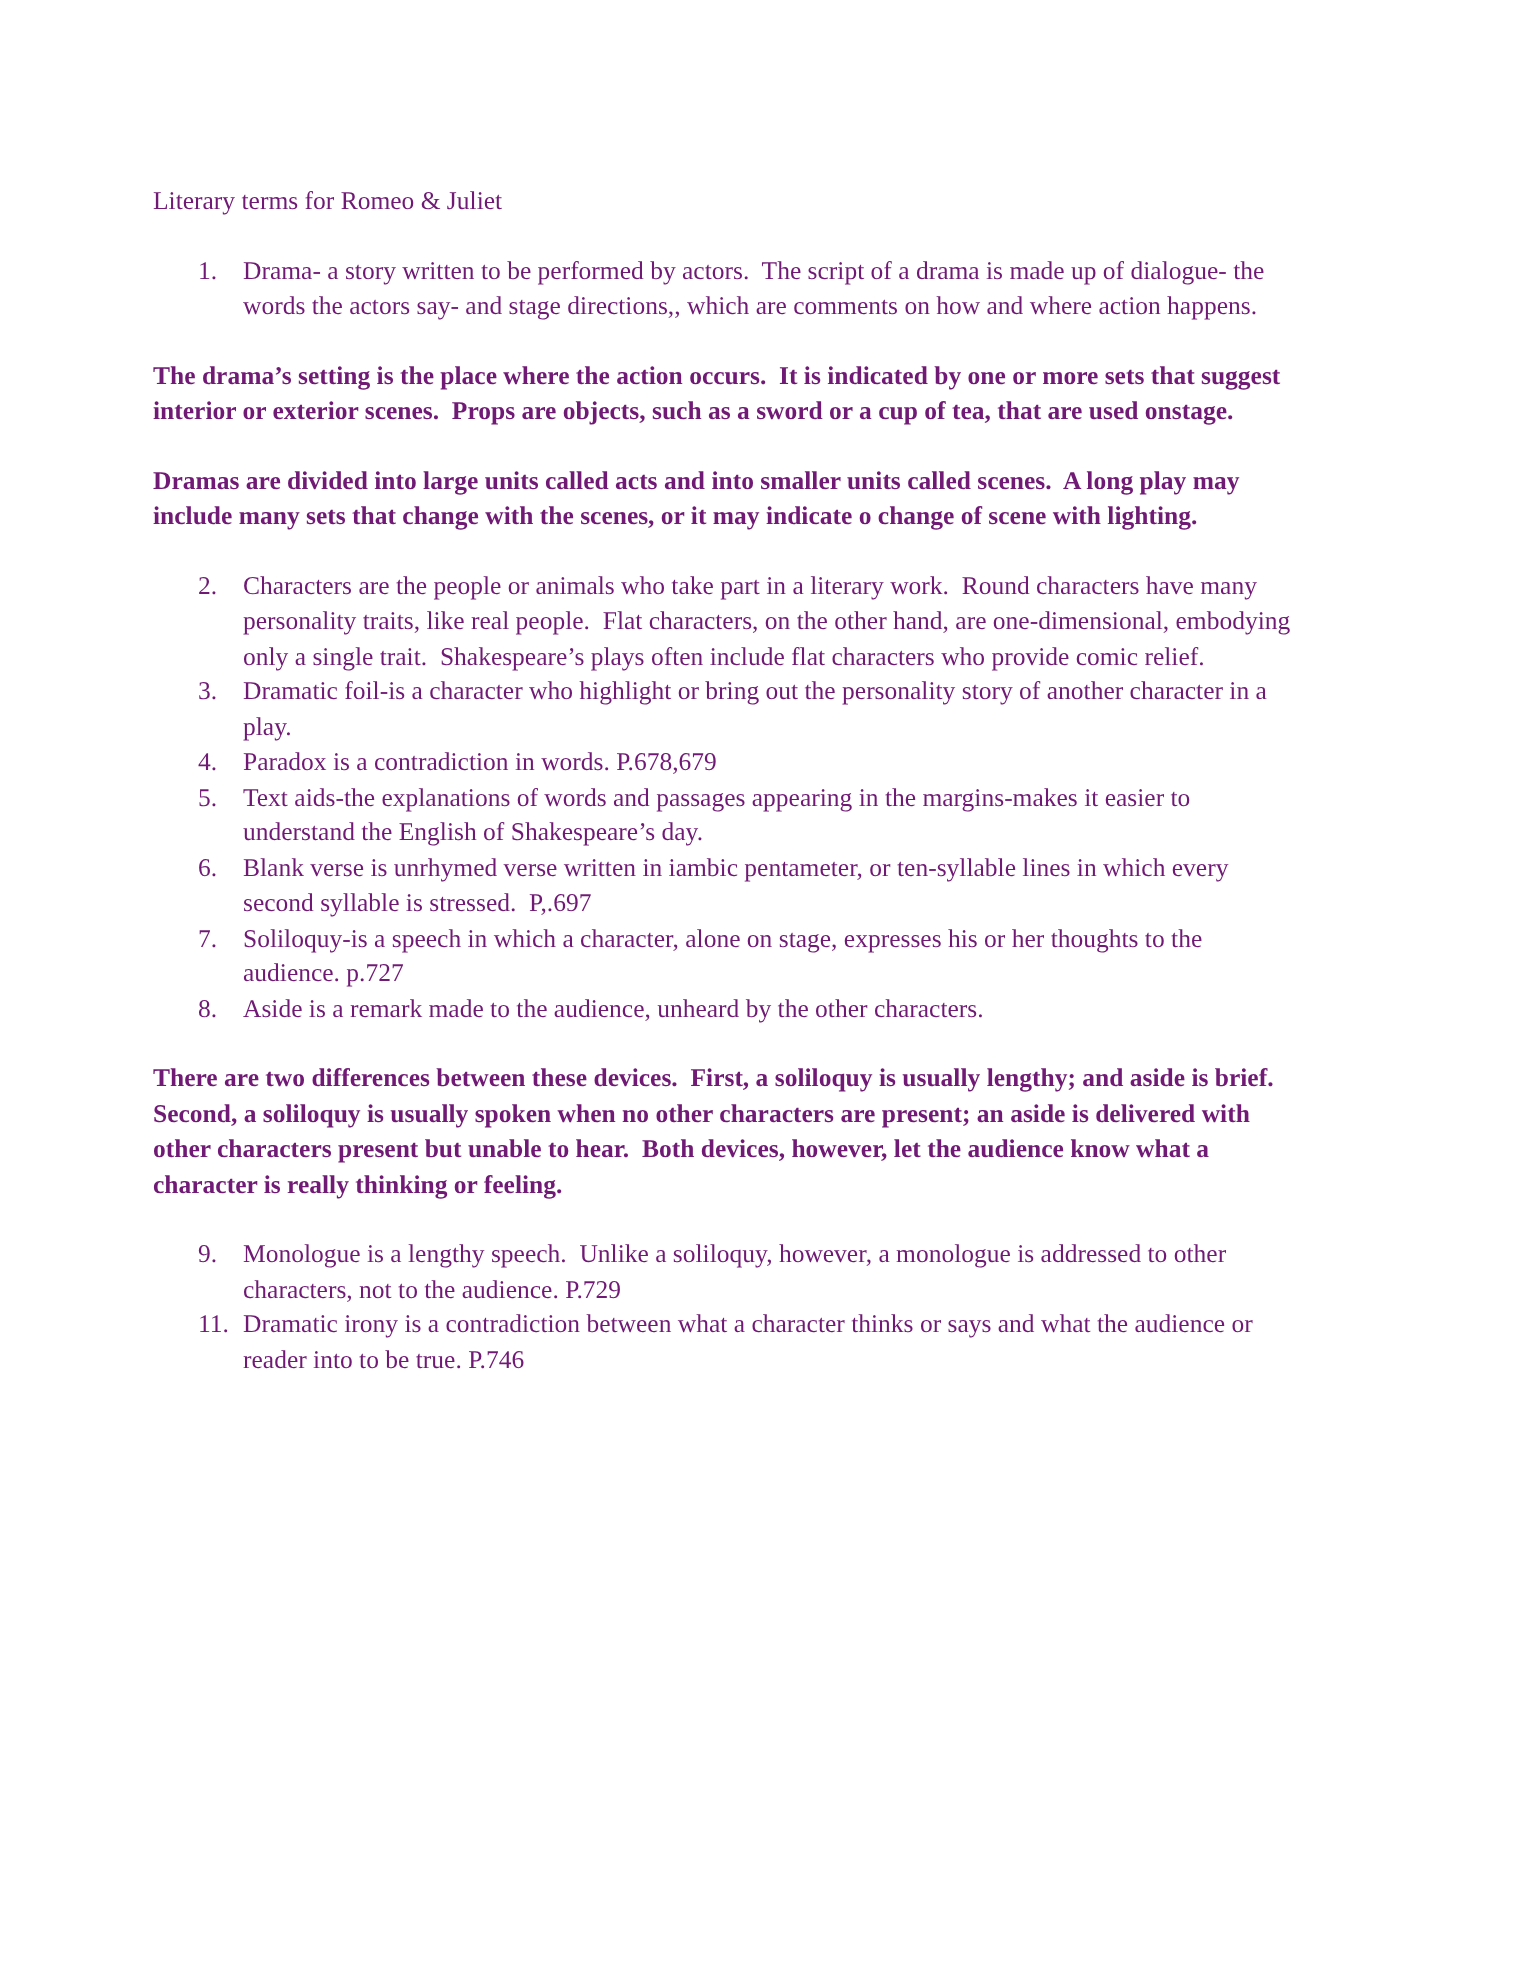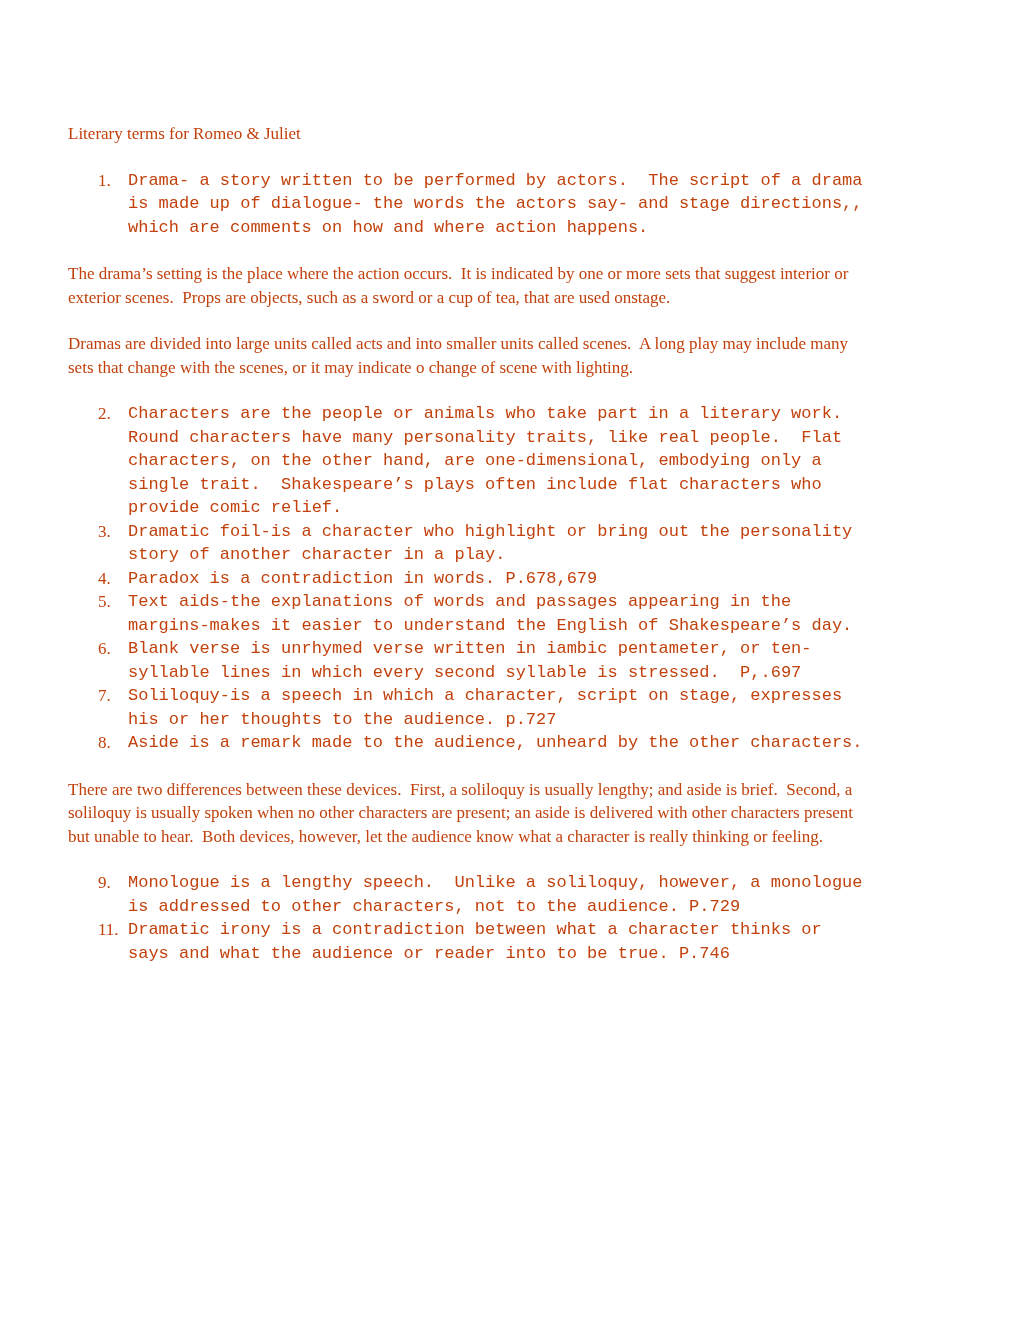--- a/index.html
+++ b/index.html
@@ -4,48 +4,48 @@
 <style>
   html, body {
     margin: 0;
     padding: 0;
     background: #ffffff;
   }
   .page {
     width: 1020px;
     min-height: 1320px;
     box-sizing: border-box;
-    padding: 122px 150px 60px 68px;
+    padding: 122px 150px 60px 102px;
     background: #ffffff;
     font-family: "Liberation Serif", "DejaVu Serif", serif;
     font-size: 17px;
     line-height: 23.5px;
-    color: #c2410c;
+    color: #701a75;
   }
   .doc-title {
     margin: 0 0 23px 0;
     white-space: pre-wrap;
   }
   .para {
     margin: 23px 0;
     white-space: pre-wrap;
+    font-weight: bold;
   }
   .list-item {
     display: flex;
     padding-left: 30px;
     margin: 0;
   }
   .list-item .num {
     flex: 0 0 30px;
     white-space: pre;
   }
   .list-item .txt {
     flex: 1 1 auto;
     white-space: pre-wrap;
-    font-family: Liberation Mono, monospace;
   }
 </style>
 </head>
 <body>
 
 <div class="page">
   <div class="doc-title">Literary terms for Romeo &amp; Juliet</div>
   <div id="content">
       <div class="list-item">
         <span class="num">1.</span>
@@ -68,21 +68,21 @@
       <div class="list-item">
         <span class="num">5.</span>
         <span class="txt">Text aids-the explanations of words and passages appearing in the margins-makes it easier to understand the English of Shakespeare’s day.</span>
       </div>
       <div class="list-item">
         <span class="num">6.</span>
         <span class="txt">Blank verse is unrhymed verse written in iambic pentameter, or ten-syllable lines in which every second syllable is stressed.  P,.697</span>
       </div>
       <div class="list-item">
         <span class="num">7.</span>
-        <span class="txt">Soliloquy-is a speech in which a character, script on stage, expresses his or her thoughts to the audience. p.727</span>
+        <span class="txt">Soliloquy-is a speech in which a character, alone on stage, expresses his or her thoughts to the audience. p.727</span>
       </div>
       <div class="list-item">
         <span class="num">8.</span>
         <span class="txt">Aside is a remark made to the audience, unheard by the other characters.</span>
       </div>
       <div class="para">There are two differences between these devices.  First, a soliloquy is usually lengthy; and aside is brief.  Second, a soliloquy is usually spoken when no other characters are present; an aside is delivered with other characters present but unable to hear.  Both devices, however, let the audience know what a character is really thinking or feeling.</div>
       <div class="list-item">
         <span class="num">9.</span>
         <span class="txt">Monologue is a lengthy speech.  Unlike a soliloquy, however, a monologue is addressed to other characters, not to the audience. P.729</span>
       </div>

